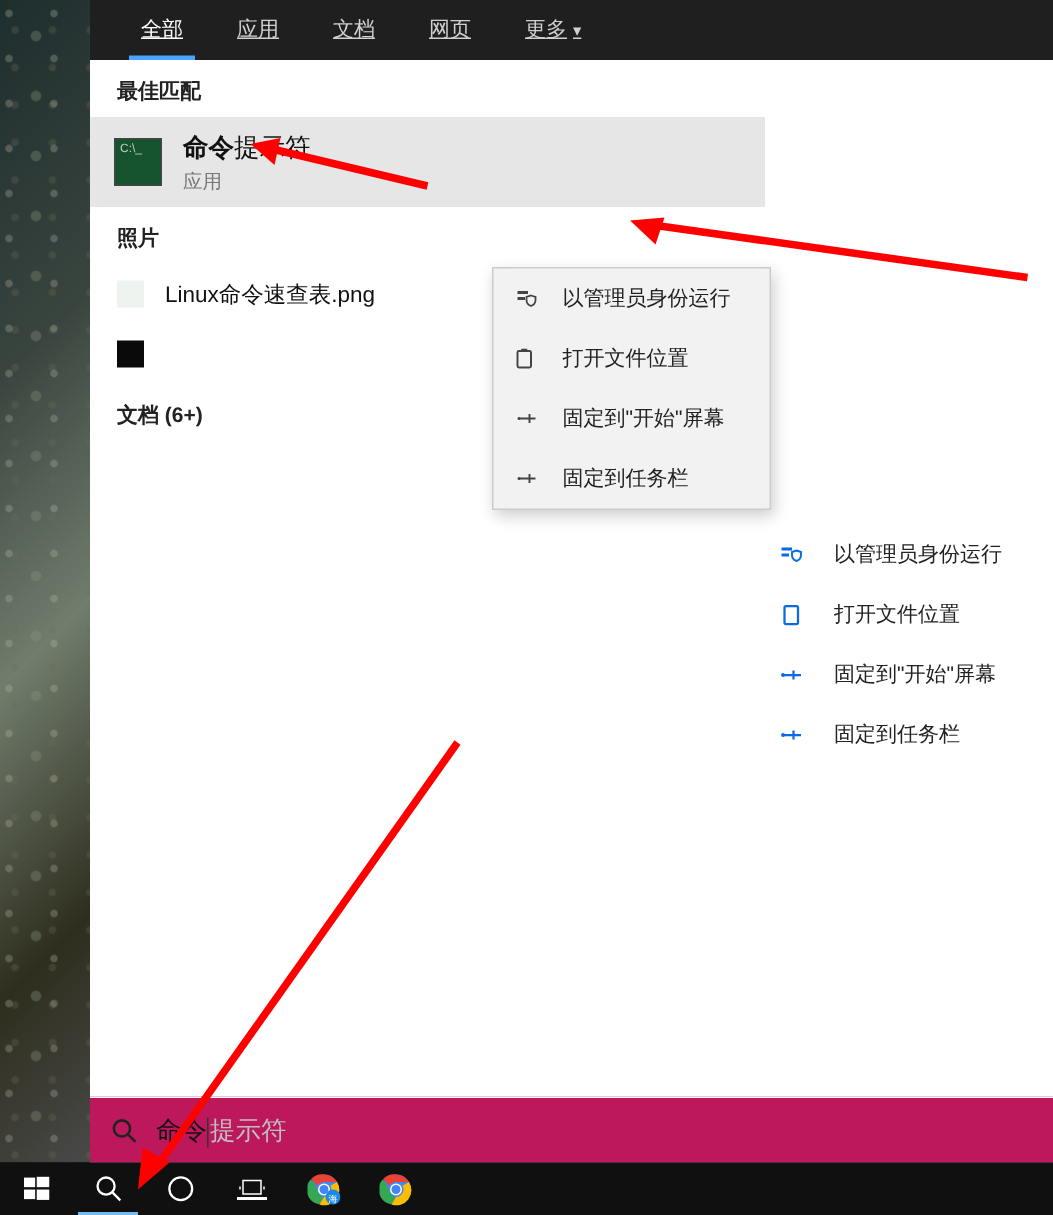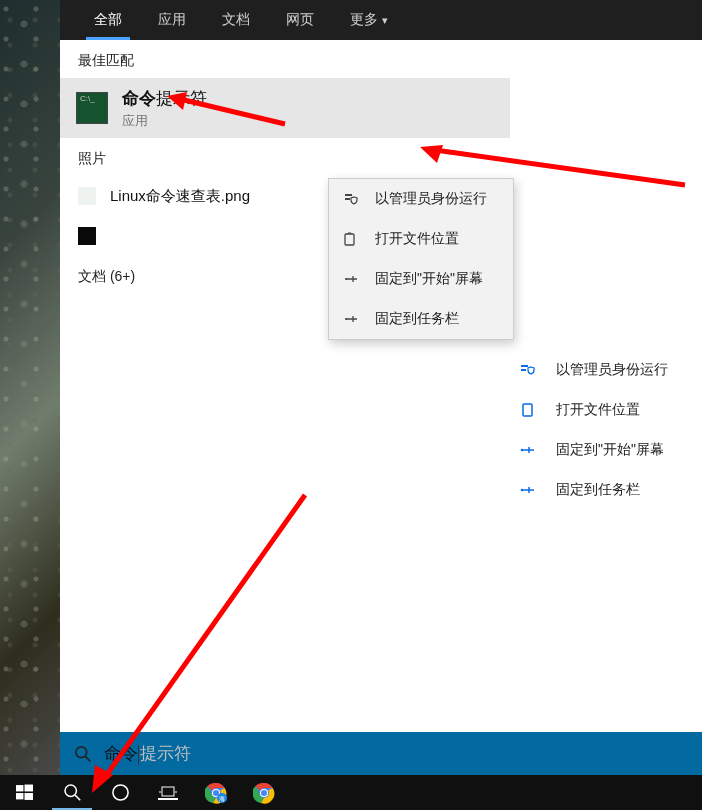--- a/index.html
+++ b/index.html
@@ -18,30 +18,30 @@
 
   .search-panel {
     position: absolute; left: 60px; top: 0; right: 0; bottom: 35px;
     background: #fff; display: flex; flex-direction: column;
   }
 
   .tabs {
     height: 40px; background: #1f1f1f; display: flex; align-items: center;
     padding-left: 16px; gap: 0; color: #d0d0d0; font-size: 15px;
   }
-  .tab { padding: 0 18px; height: 100%; display: flex; align-items: center; cursor: pointer; position: relative; font-size: 14px;}
+  .tab { padding: 0 18px; height: 100%; display: flex; align-items: center; cursor: pointer; position: relative; font-size: 14px; text-decoration: underline;}
   .tab.active { color: #fff; }
   .tab.active::after { content:""; position:absolute; left:10px; right:10px; bottom:0; height:3px; background:#4aa3ff; }
   .tab .chev { margin-left:4px; font-size:11px;}
 
   .left-col { flex:1; display:flex; flex-direction:column; width: 450px; min-width:0;}
   .right-col { position:absolute; right:0; top:40px; bottom:76px; width: 190px; background:#fff;}
   .body { flex:1; position:relative; }
 
-  .sec-label { font-size:14px; font-weight:400; color:#222; padding:12px 18px 8px; }
+  .sec-label { font-size:14px; font-weight:700; color:#222; padding:12px 18px 8px; }
 
   .best-item {
     background:#e6e6e6; height:60px; display:flex; align-items:center;
     padding:0 16px; gap:14px; position:relative;
   }
   .best-icon { width:32px; height:32px; background:#14532d; border:1px solid #444; display:flex; align-items:flex-start; justify-content:flex-start; padding:2px 3px; color:#ccc; font-size:8px; line-height:8px;}
   .best-texts { display:flex; flex-direction:column; }
   .best-title { font-size:17px; color:#111;}
   .best-title .hl{ font-weight:600;}
   .best-sub { font-size:13px; color:#777; margin-top:2px;}
@@ -63,21 +63,21 @@
   }
   .cm-item{ height:40px; display:flex; align-items:center; gap:14px; padding:0 14px; font-size:14px; color:#222; cursor:pointer;}
   .cm-item .ci{ width:18px; text-align:center; color:#444; }
   .cm-item:first-child{ font-weight:500;}
 
   .right-list { padding-top: 270px; }
   .r-item { height:40px; display:flex; align-items:center; gap:16px; padding:0 8px; font-size:14px; color:#222; cursor:pointer;}
   .r-item .ri{ width:20px; color:#0a6ae6; text-align:center; font-size:16px;}
 
   .search-box {
-    height:44px; border-top:1px solid #fff; background:#0369a1;
+    height:44px; border-top:1px solid #fff; background:#be185d;
     display:flex; align-items:center; gap:12px; padding:0 14px;
     position:relative;
   }
   .search-box .si{ color:#333; font-size:17px;}
   .sb-text{ font-size:17px; color:#bfbfbf; cursor:text;}
   .sb-text .typed{ color:#111;}
   .caret{ display:inline-block; width:1px; height:20px; background:#333; vertical-align:middle; margin-right:1px;}
 
   .taskbar {
     position:absolute; left:0; right:0; bottom:0; height:35px; background:#101010;

